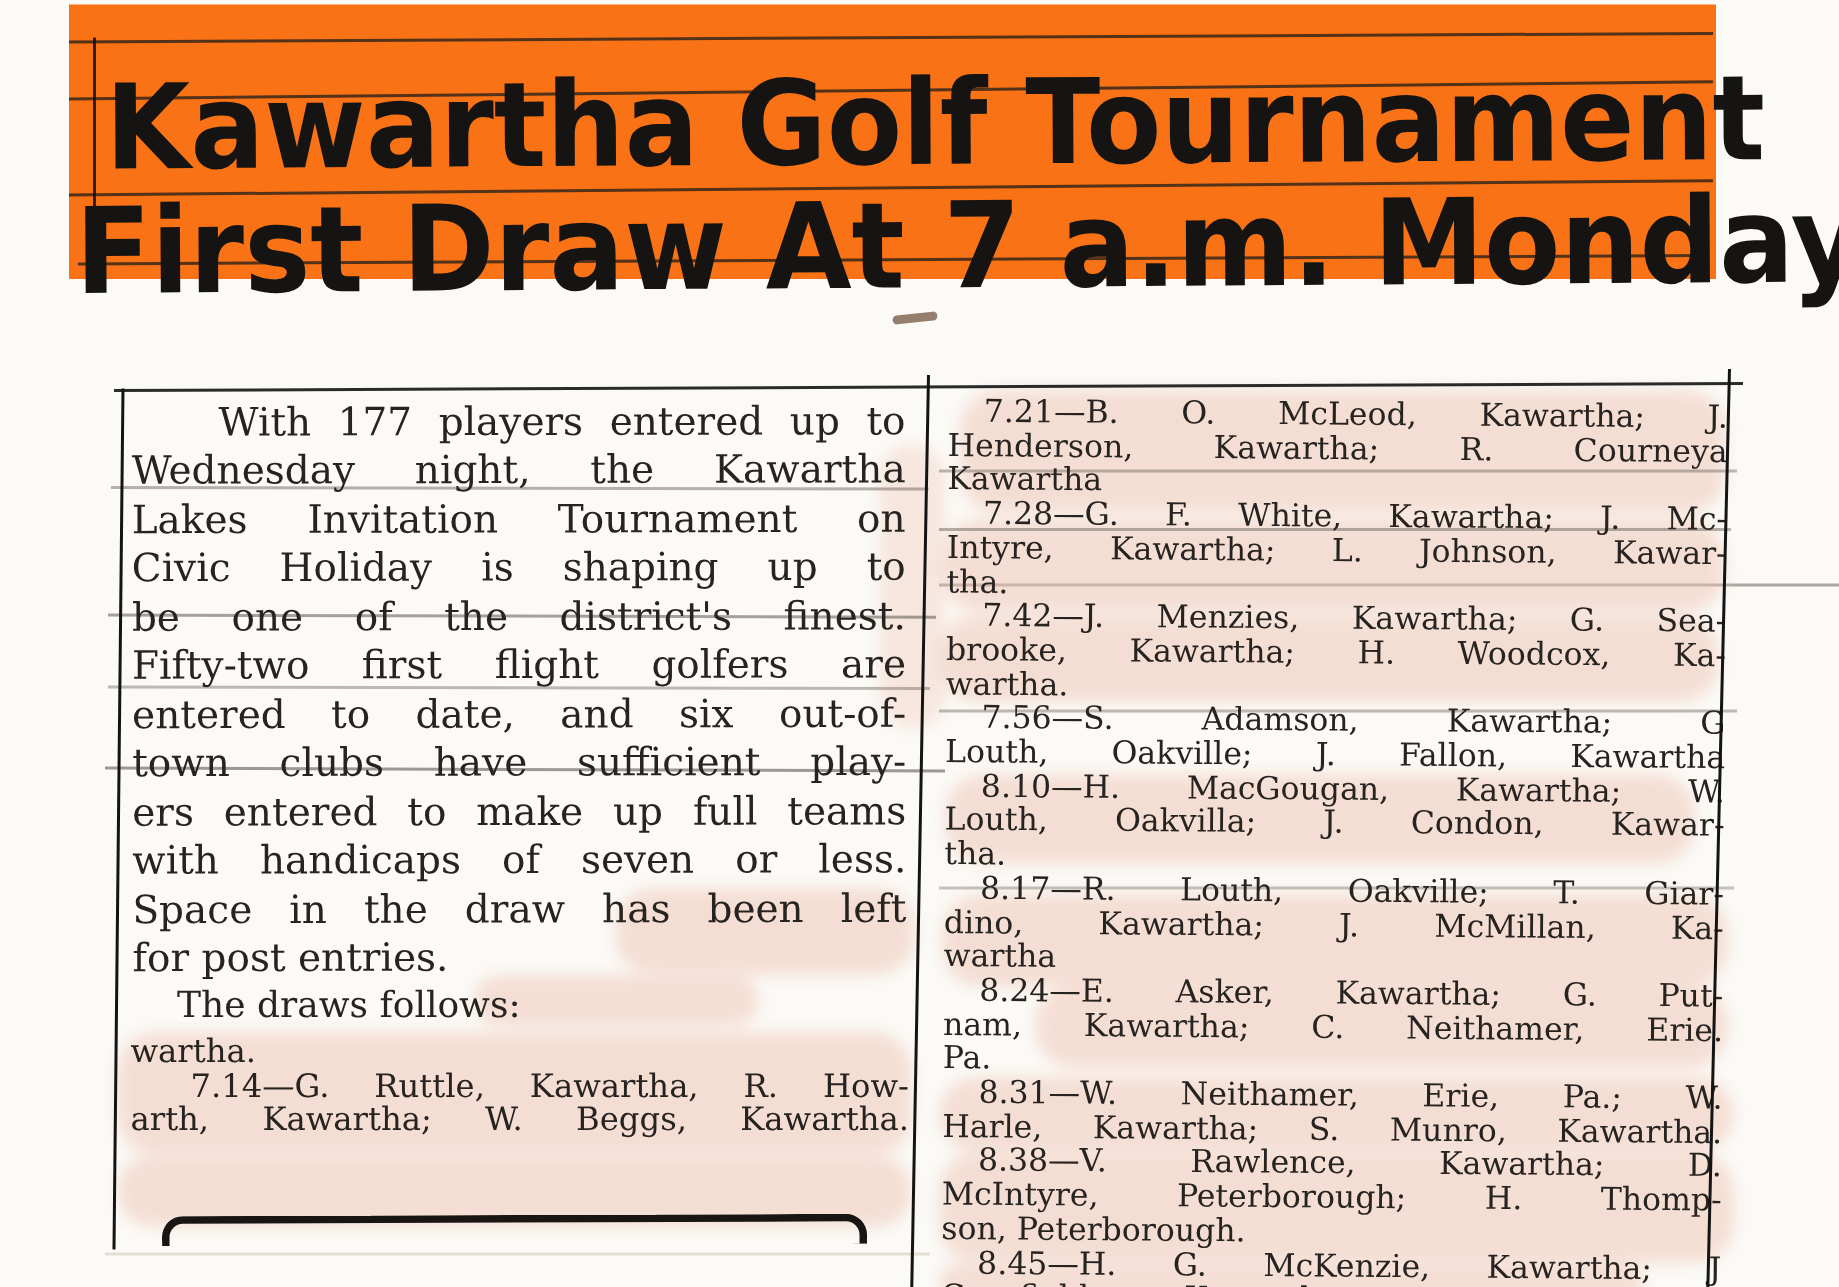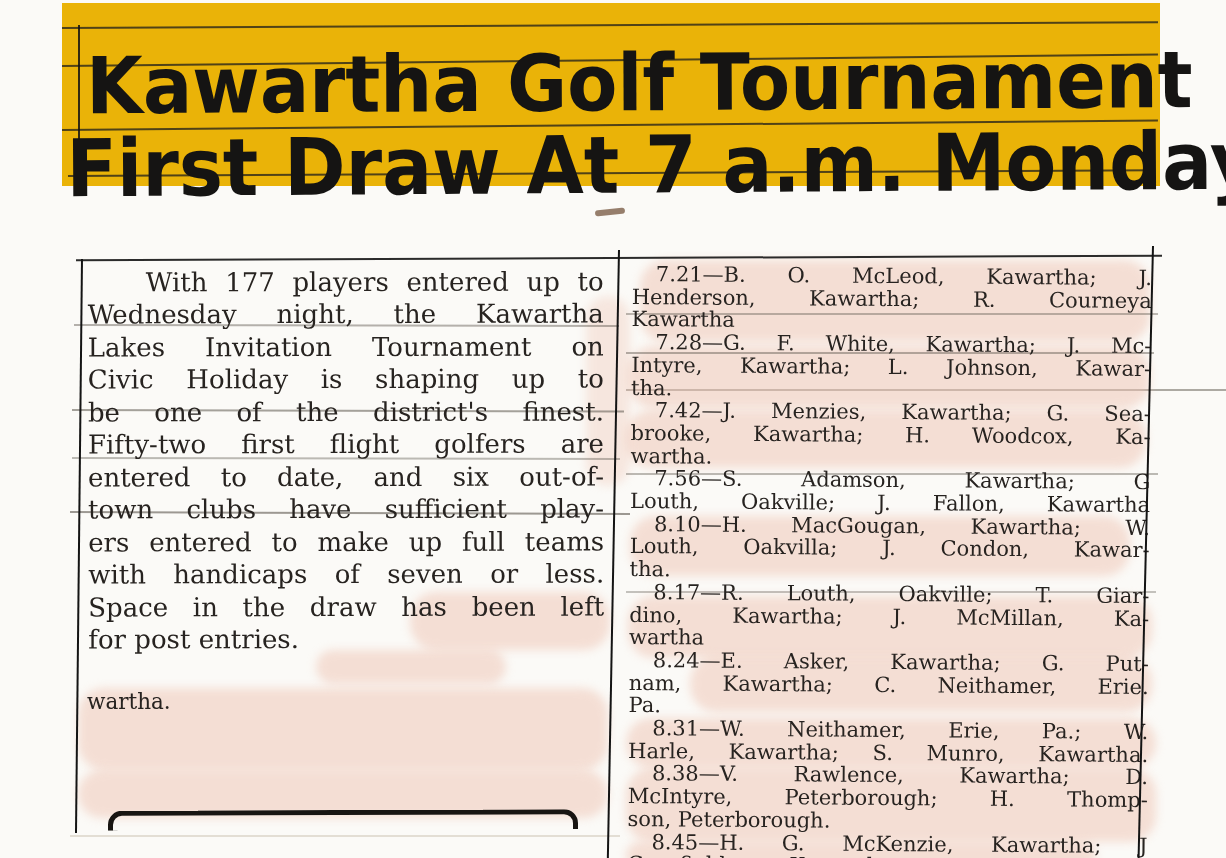--- a/index.html
+++ b/index.html
@@ -1,21 +1,21 @@
 <!DOCTYPE html>
 <html><head>
 <meta charset="utf-8">
 <style>
   html,body{margin:0;padding:0;}
   body{width:1226px;height:858px;position:relative;overflow:hidden;
        background:#fbfaf7;font-family:"DejaVu Serif",serif;}
 
   
-  .headline-clip{position:absolute;left:62px;top:3px;width:1098px;height:183px;
-                 background:#eab308;}
+  .headline-clip{position:absolute;left:46px;top:3px;width:1098px;height:183px;
+                 background:#f97316;}
   .hl{position:absolute;font-family:"DejaVu Sans",sans-serif;font-weight:bold;
       color:#151413;white-space:nowrap;line-height:1;z-index:3;
       transform-origin:left top;}
   .hl1{left:24px;top:-8px;font-size:77px;transform:scale(.95,1.02) rotate(-.3deg);}
   .hl2{left:4px;top:74px;font-size:78px;transform:scale(.95,1.02) rotate(-.35deg);}
   .hline{position:absolute;height:1.8px;background:#1c1c1c;opacity:.75;
          transform-origin:left center;z-index:1;}
   .hlineA{left:0;top:24px;width:1096px;transform:rotate(-.3deg);}
   .hlineB{left:0;top:62px;width:1096px;transform:rotate(-.6deg);}
   .hlineC{left:0;top:126px;width:1096px;transform:rotate(-.5deg);}
@@ -149,23 +149,28 @@
       <div class="line">Civic Holiday is shaping up to</div>
       <div class="line">be one of the district's finest.</div>
       <div class="line">Fifty-two first flight golfers are</div>
       <div class="line">entered to date, and six out-of-</div>
       <div class="line">town clubs have sufficient play-</div>
       <div class="line">ers entered to make up full teams</div>
       <div class="line">with handicaps of seven or less.</div>
       <div class="line">Space in the draw has been left</div>
       <div class="line short">for post entries.</div>
     </div>
+  <div class="draws-heading body-text">The draws follows:</div>
   <div class="entries-left body-text" id="entries-left">
       <div class="entry">
         <div class="line short">wartha.</div>
+      </div>
+      <div class="entry">
+        <div class="line first">7.14—G. Ruttle, Kawartha, R. How-</div>
+        <div class="line">arth, Kawartha; W. Beggs, Kawartha.</div>
       </div>
     </div>
   <div class="bracket"></div>
   <div class="cut-edge"></div>
 
   <div class="col-right body-text" id="entries-right">
       <div class="entry">
         <div class="line first">7.21—B. O. McLeod, Kawartha; J.</div>
         <div class="line">Henderson, Kawartha; R. Courneya</div>
         <div class="line short">Kawartha</div>

